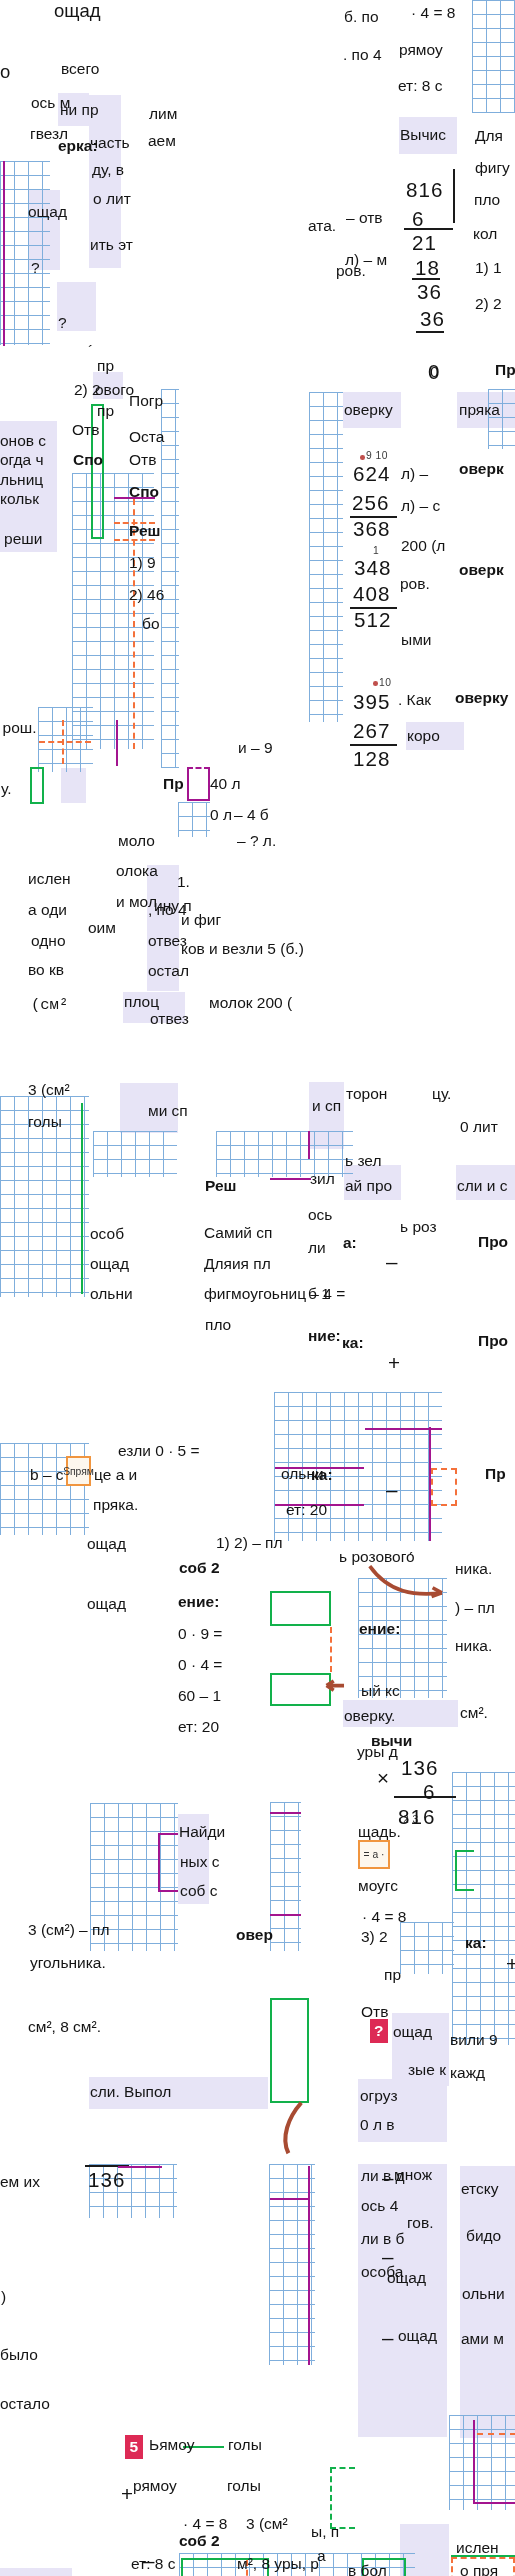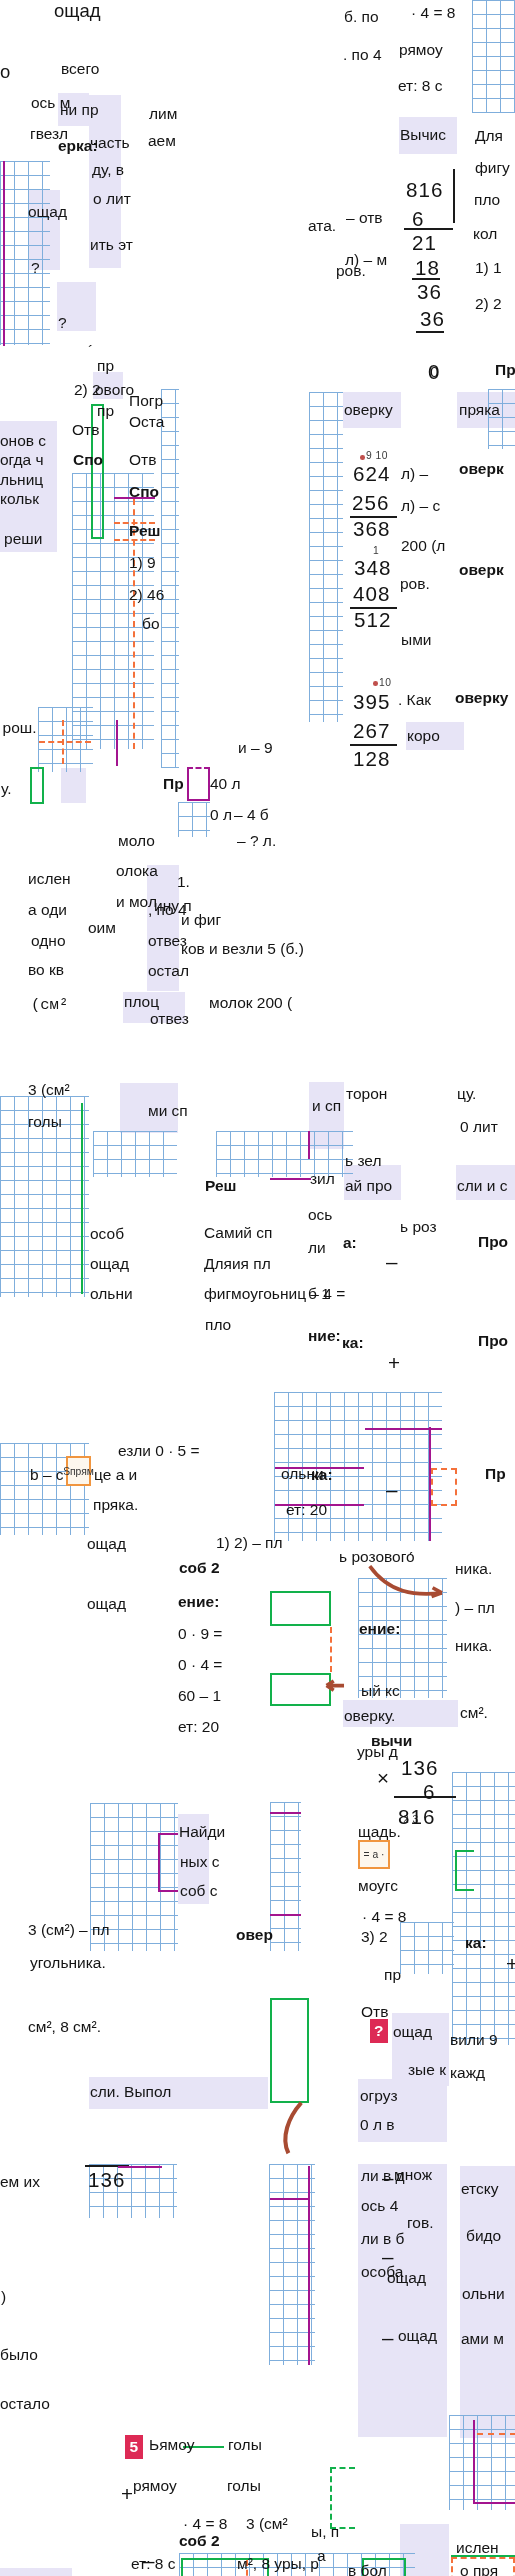--- a/index.html
+++ b/index.html
@@ -180,21 +180,21 @@
       <div class="txt" style="left: 95px; top: 382px;">ового</div>
       <div class="txt" style="left: 97px; top: 403px;">пр</div>
       <div class="txt" style="left: 72px; top: 422px;">Отв</div>
       <div class="txt b" style="left: 73px; top: 452px;">Спо</div>
       <div class="txt" style="left: 0px; top: 433px;">онов с</div>
       <div class="txt" style="left: 0px; top: 452px;">огда ч</div>
       <div class="txt" style="left: 0px; top: 472px;">льниц</div>
       <div class="txt" style="left: 0px; top: 491px;">кольк</div>
       <div class="txt" style="left: 4.1px; top: 531px;">реши</div>
       <div class="txt" style="left: 129px; top: 393px;">Погр</div>
-      <div class="txt" style="left: 129px; top: 414px;">Оста</div>
+      <div class="txt" style="left: 129px; top: 429px;">Оста</div>
       <div class="txt" style="left: 129px; top: 452px;">Отв</div>
       <div class="txt b" style="left: 129px; top: 484px;">Спо</div>
       <div class="txt b" style="left: 129px; top: 523px;">Реш</div>
       <div class="txt" style="left: 129px; top: 555px;">1) 9</div>
       <div class="txt" style="left: 129px; top: 587px;">2) 46</div>
       <div class="txt" style="left: 142px; top: 616px;">бо</div>
       <div class="txt" style="left: 344px; top: 402px;">оверку</div>
       <div class="txt" style="left: 459px; top: 402px;">пряка</div>
       <div class="txt sm" style="left: 366px; top: 451px;">9 10</div>
       <div class="txt num" style="left: 353px; top: 463px;">624</div>
@@ -242,21 +242,21 @@
       <div class="txt" style="left: 28px; top: 962px;">во кв</div>
       <div class="txt" style="left: 148px; top: 963px;">остал</div>
       <div class="txt" style="left: 124px; top: 994px;">плоц</div>
       <div class="txt" style="left: 209px; top: 995px;">молок 200 (</div>
       <div class="txt" style="left: 31px; top: 997px; font-family: Liberation Mono, monospace;">(см²</div>
       <div class="txt" style="left: 150px; top: 1011px;">отвез</div>
       <div class="txt" style="left: 28px; top: 1082px;">3 (см²</div>
       <div class="txt" style="left: 28px; top: 1114px;">голы</div>
       <div class="txt" style="left: 148px; top: 1103px;">ми сп</div>
       <div class="txt" style="left: 346px; top: 1086px;">торон</div>
-      <div class="txt" style="left: 457px; top: 1086px;">цу.</div>
+      <div class="txt" style="left: 432px; top: 1086px;">цу.</div>
       <div class="txt" style="left: 312px; top: 1098px;">и сп</div>
       <div class="txt" style="left: 460px; top: 1119px;">0 лит</div>
       <div class="txt" style="left: 345px; top: 1153px;">ь зел</div>
       <div class="txt" style="left: 310px; top: 1171px;">зил</div>
       <div class="txt" style="left: 345px; top: 1178px;">ай про</div>
       <div class="txt" style="left: 457px; top: 1178px;">сли и с</div>
       <div class="txt" style="left: 308px; top: 1207px;">ось</div>
       <div class="txt" style="left: 400px; top: 1219px;">ь роз</div>
       <div class="txt" style="left: 308px; top: 1240px;">ли</div>
       <div class="txt b" style="left: 343px; top: 1235px;">а:</div>

